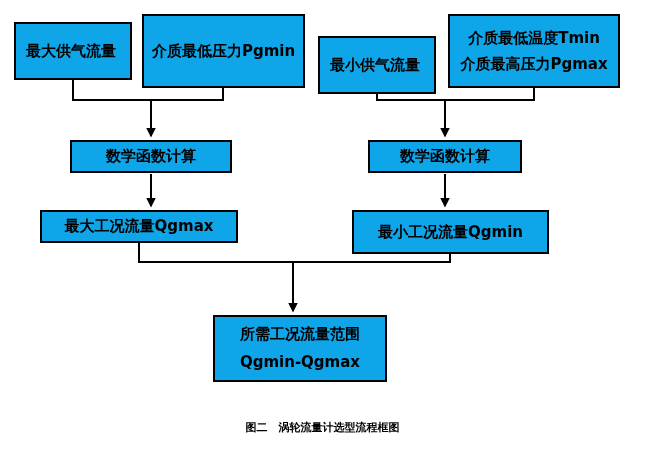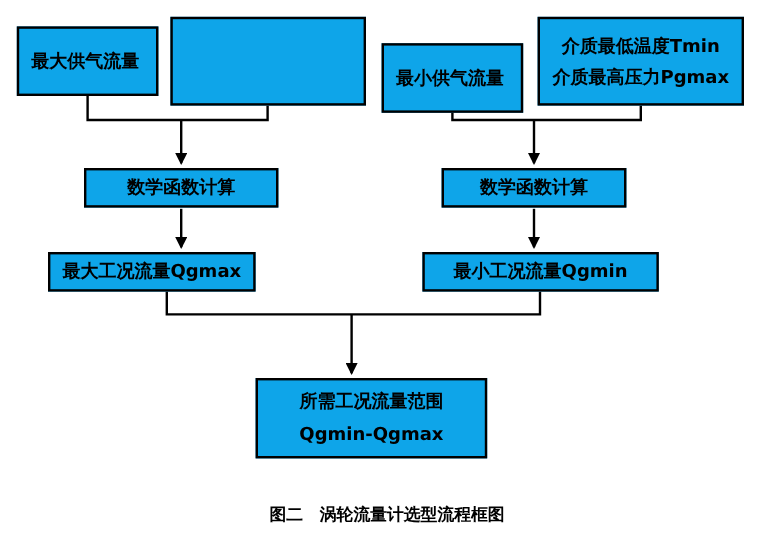--- a/index.html
+++ b/index.html
@@ -29,29 +29,29 @@
     text-align:center;
     white-space:nowrap;
   }
   .box.align-left { align-items:flex-start; padding-left:10px; text-align:left; }
   #box-max-supply-flow      { left:14px;  top:22px;  width:118px; height:58px; }
   #box-min-pressure-max-temp{ left:142px; top:14px;  width:163px; height:74px; }
   #box-min-supply-flow      { left:318px; top:36px;  width:118px; height:58px; }
   #box-max-pressure-min-temp{ left:448px; top:14px;  width:172px; height:74px; }
   #box-math-calc-left       { left:70px;  top:140px; width:162px; height:33px; }
   #box-math-calc-right      { left:368px; top:140px; width:154px; height:33px; }
-  #box-max-working-flow     { left:40px;  top:210px; width:173px; height:33px;text-align:right; }
-  #box-min-working-flow     { left:352px; top:210px; width:197px; height:33px; }
-  #box-required-range       { left:213px; top:315px; width:193px; height:67px; line-height:1.85; }
+  #box-max-working-flow     { left:40px;  top:210px; width:198px; height:33px;text-align:right; }
+  #box-min-working-flow     { left:352px; top:210px; width:197px; height:44px; }
+  #box-required-range       { left:213px; top:315px; width:174px; height:67px; line-height:1.85; }
   .caption {
     position:absolute;
     left:0; right:0; top:420px;
     text-align:center;
     font-weight:bold;
-    font-size:14px;
+    font-size:11px;
   }
 </style>
 </head>
 <body>
 
 <div class="canvas">
 
   <svg class="connectors" viewBox="0 0 645 460" xmlns="http://www.w3.org/2000/svg">
     <defs>
       <marker id="arrowhead" viewBox="0 0 10 10" refX="8.5" refY="5" markerWidth="5" markerHeight="5" orient="auto">
@@ -66,20 +66,21 @@
     <line x1="445" y1="174" x2="445" y2="206" marker-end="url(#arrowhead)"></line>
     <polyline points="139,243 139,262 450,262 450,243"></polyline>
     <line x1="293" y1="262" x2="293" y2="311" marker-end="url(#arrowhead)"></line>
   </svg>
 
   <div class="box align-left" id="box-max-supply-flow">
     <span>最大供气流量</span>
   </div>
 
   <div class="box" id="box-min-pressure-max-temp">
+    <span>介质最低压力Pgmin</span>
   </div>
 
   <div class="box align-left" id="box-min-supply-flow">
     <span>最小供气流量</span>
   </div>
 
   <div class="box" id="box-max-pressure-min-temp">
     <span>介质最低温度Tmin</span>
     <span>介质最高压力Pgmax</span>
   </div>

